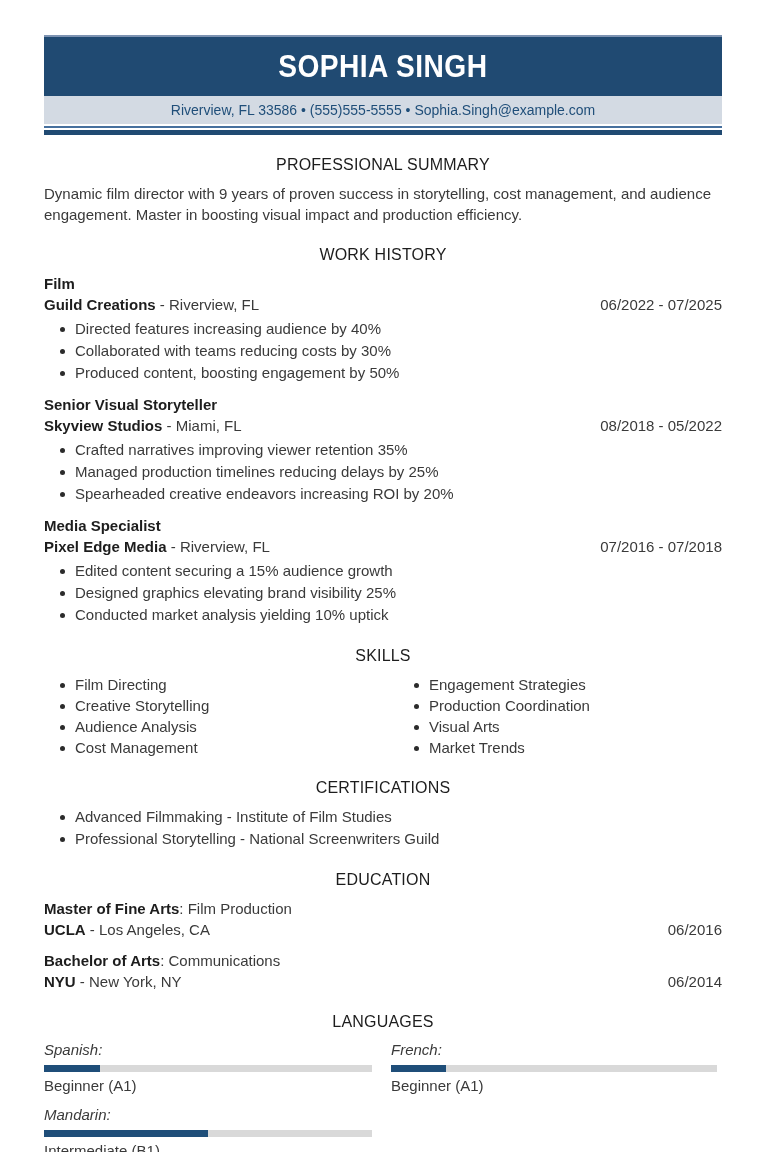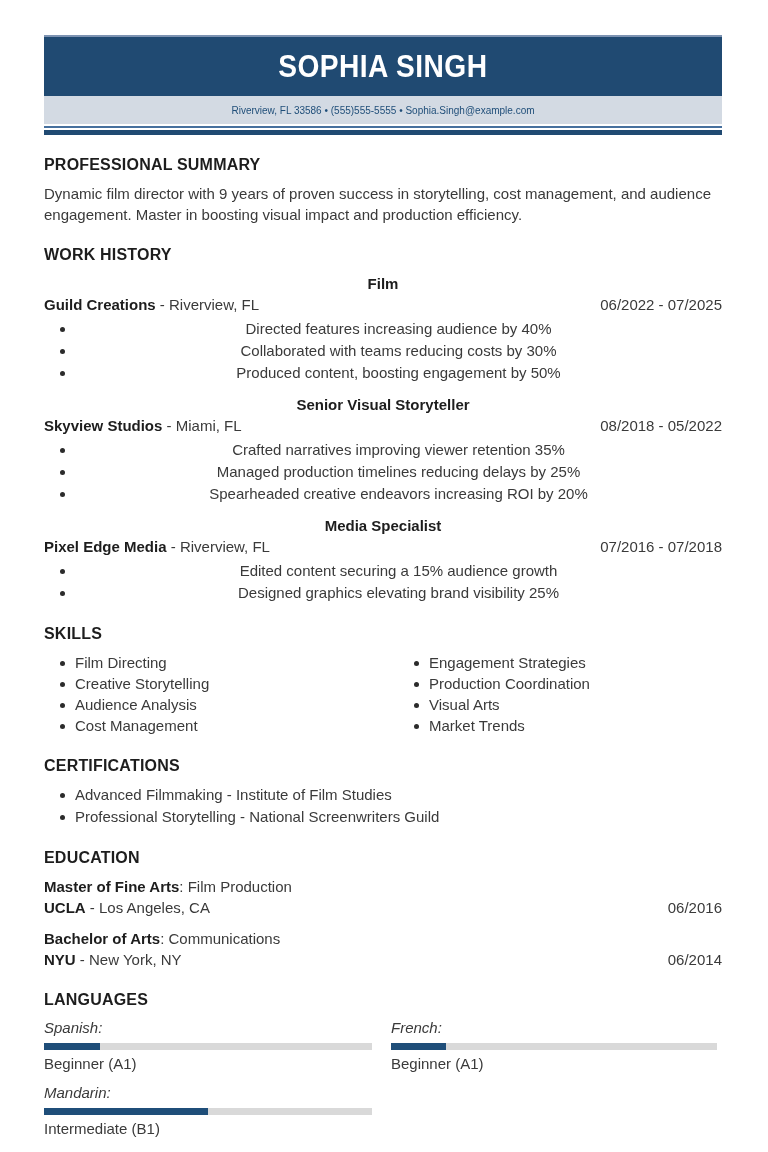--- a/index.html
+++ b/index.html
@@ -16,32 +16,32 @@
     align-items:center; justify-content:center;
     border-top:2px solid #7d93b2;
   }
   .name-band h1 {
     color:#ffffff; font-size:32px; font-weight:bold;
     letter-spacing:0.5px; transform:scaleX(0.88); white-space:nowrap;
   }
   .contact-band {
     background:#d3dae3; height:28px; display:flex;
     align-items:center; justify-content:center;
-    color:#1f4e79; font-size:10px;
+    color:#1f4e79; font-size:14px;
   }
   .rule-thin  { height:2px; background:#46709e; margin-top:2px; }
   .rule-thick { height:5px; background:#204a72; margin-top:2px; }
   
   h2.sec {
-    color:#1d1d1d; font-size:16px; font-weight:bold;
-    margin-top:21px; margin-bottom:9px; letter-spacing:0.2px;
+    color:#1d1d1d; font-size:16px; font-weight:normal;
+    margin-top:21px; margin-bottom:9px; letter-spacing:0.2px;text-align:center;
   }
   p.summary { line-height:21px; margin-bottom:4px; }
   
-  .job { margin-bottom:10px;text-align:center; }
+  .job { margin-bottom:10px; }
   .job-title { font-weight:bold; color:#1d1d1d; line-height:21px; }
   .job-line2 { display:flex; line-height:21px; }
   .bold { font-weight:bold; color:#1d1d1d; }
   .dates { margin-left:auto; color:#3a3a3a; }
   ul.dots { list-style:none; padding-left:31px; margin-top:3px; }
   ul.dots li { line-height:22px; position:relative; }
   ul.dots li::before {
     content:""; position:absolute; left:-15px; top:9px;
     width:5px; height:5px; border-radius:50%; background:#2b2b2b;
   }
@@ -114,20 +114,21 @@
 
   <div class="job">
     <div class="job-title">Media Specialist</div>
     <div class="job-line2">
       <span><span class="bold">Pixel Edge Media</span><span style="white-space:pre;"> - </span><span>Riverview, FL</span></span>
       <span class="dates">07/2016 - 07/2018</span>
     </div>
     <ul class="dots">
       <li>Edited content securing a 15% audience growth</li>
       <li>Designed graphics elevating brand visibility 25%</li>
+      <li>Conducted market analysis yielding 10% uptick</li>
     </ul>
   </div>
 
   <h2 class="sec">SKILLS</h2>
   <div class="skills-wrap">
     <ul class="dots skills skills-col-left">
       <li>Film Directing</li>
       <li>Creative Storytelling</li>
       <li>Audience Analysis</li>
       <li>Cost Management</li>

